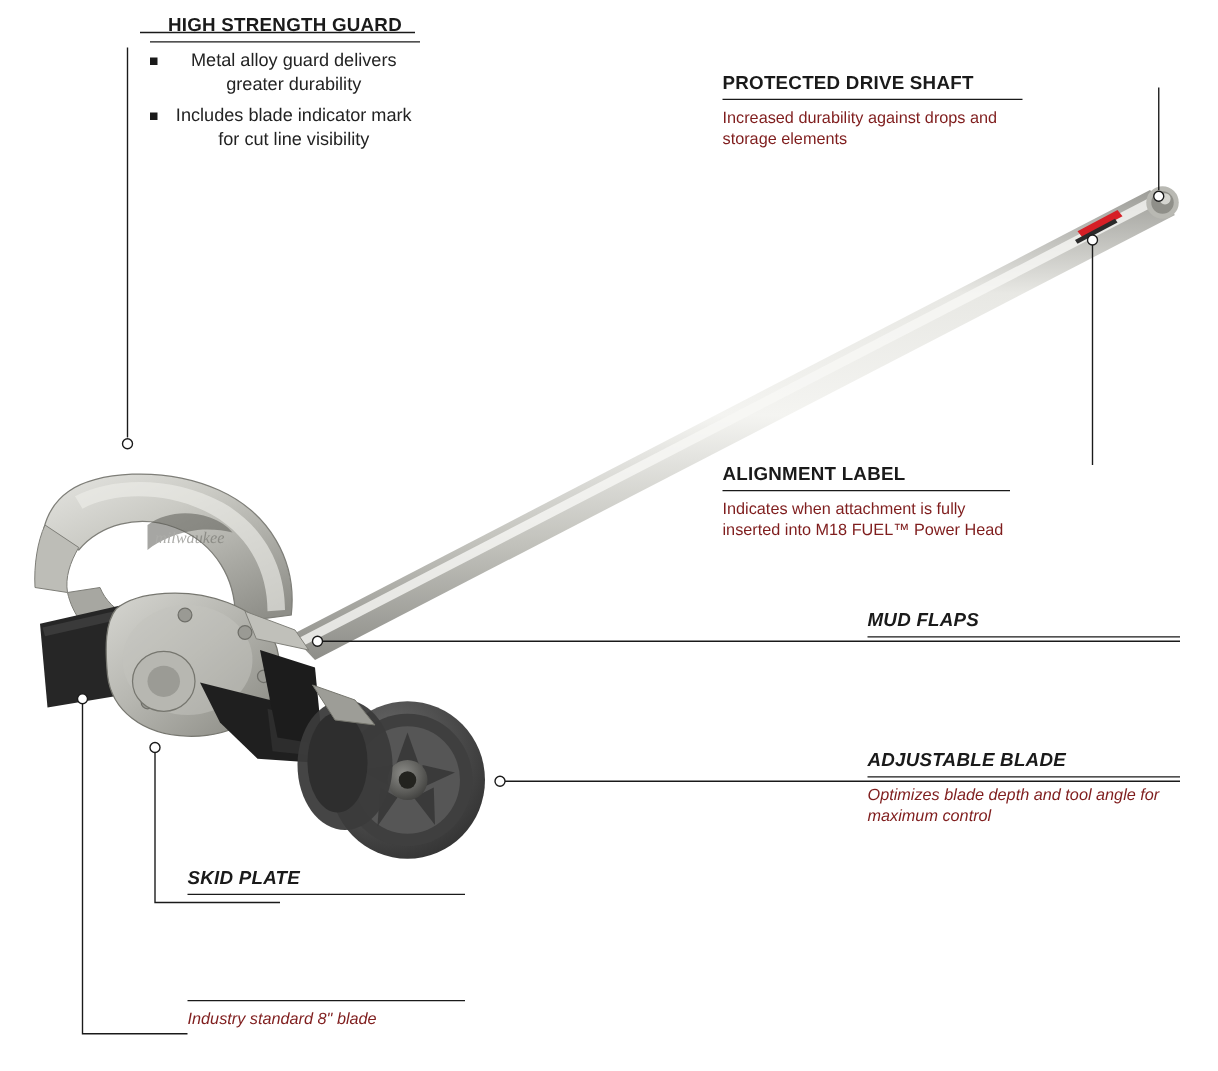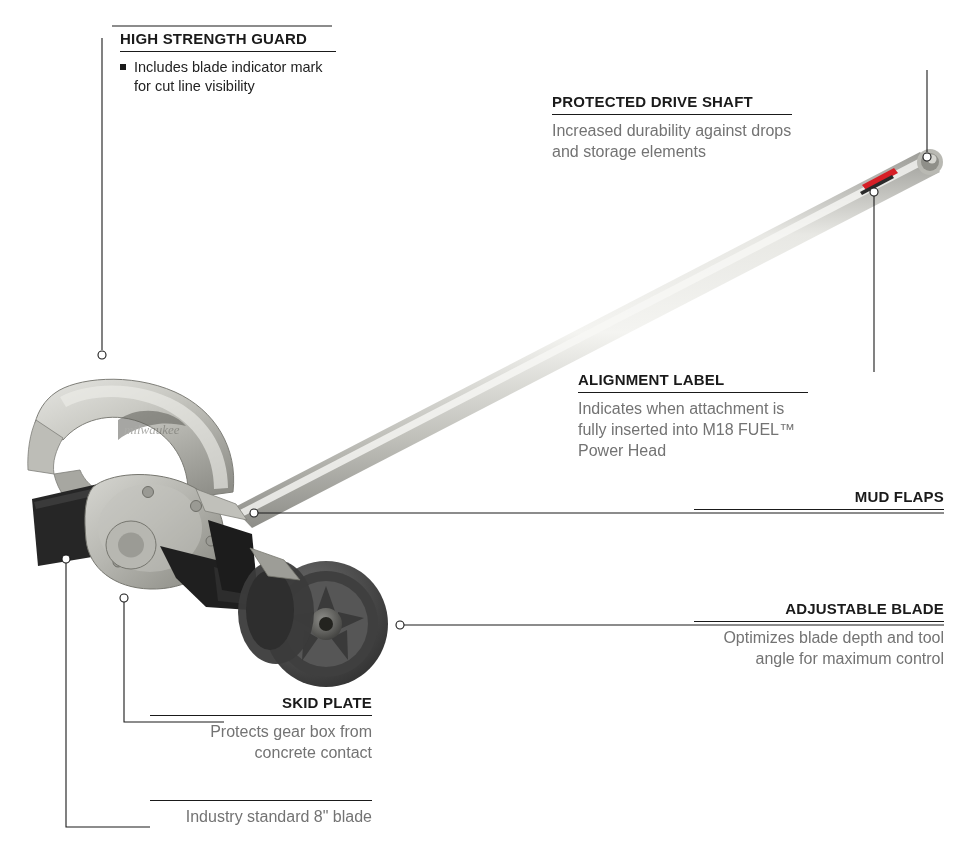--- a/index.html
+++ b/index.html
@@ -26,27 +26,27 @@
     line-height: 1.15;
     white-space: nowrap;
   }
   .callout .rule {
     height: 1px;
     background: #1a1a1a;
     margin-top: 4px;
     margin-bottom: 6px;
   }
   .callout .body {
-    font-size: 16px;
-    color: #737373;
+    font-size: 13px;
+    color: #7f1d1d;
     line-height: 1.3;
   }
   .callout.right-align .title,
   .callout.right-align .body {
-    text-align: right;
+    font-style: italic;
   }
   .callout ul {
     list-style: none;
     margin: 0;
     padding: 0;
   }
   .callout li {
     position: relative;
     padding-left: 14px;
     margin-bottom: 6px;
@@ -243,29 +243,30 @@
     <path d="M 404 625 L 944 625"></path>
     <circle cx="400" cy="625" r="4"></circle>
 
     <path d="M 124 602 L 124 722 L 224 722"></path>
     <circle cx="124" cy="598" r="4"></circle>
 
     <path d="M 66 563 L 66 827 L 150 827"></path>
     <circle cx="66" cy="559" r="4"></circle>
   </svg>
 
-  <div class="callout" style="left:120px; top:30px; width:216px;">
+  <div class="callout" style="left:120px; top:12px; width:216px;text-align:center;">
     <div class="title">HIGH STRENGTH GUARD</div>
     <div class="rule"></div>
     <ul>
+      <li>Metal alloy guard delivers greater durability</li>
       <li>Includes blade indicator mark for cut line visibility</li>
     </ul>
   </div>
 
-  <div class="callout" style="left:552px; top:58px; width:240px;margin-top:35px;">
+  <div class="callout" style="left:578px; top:58px; width:240px;">
     <div class="title">PROTECTED DRIVE SHAFT</div>
     <div class="rule"></div>
     <div class="body">Increased durability against drops and storage elements</div>
   </div>
 
   <div class="callout" style="left:578px; top:371px; width:230px;">
     <div class="title">ALIGNMENT LABEL</div>
     <div class="rule"></div>
     <div class="body">Indicates when attachment is fully inserted into M18 FUEL™ Power Head</div>
   </div>
@@ -277,21 +278,20 @@
 
   <div class="callout right-align" style="left:694px; top:600px; width:250px;">
     <div class="title">ADJUSTABLE BLADE</div>
     <div class="rule"></div>
     <div class="body">Optimizes blade depth and tool angle for maximum control</div>
   </div>
 
   <div class="callout right-align" style="left:150px; top:694px; width:222px;">
     <div class="title">SKID PLATE</div>
     <div class="rule"></div>
-    <div class="body">Protects gear box from concrete contact</div>
   </div>
 
   <div class="callout right-align" style="left:150px; top:796px; width:222px;">
     <div class="rule"></div>
     <div class="body">Industry standard 8" blade</div>
   </div>
 
 </div>
 
 </body></html>

